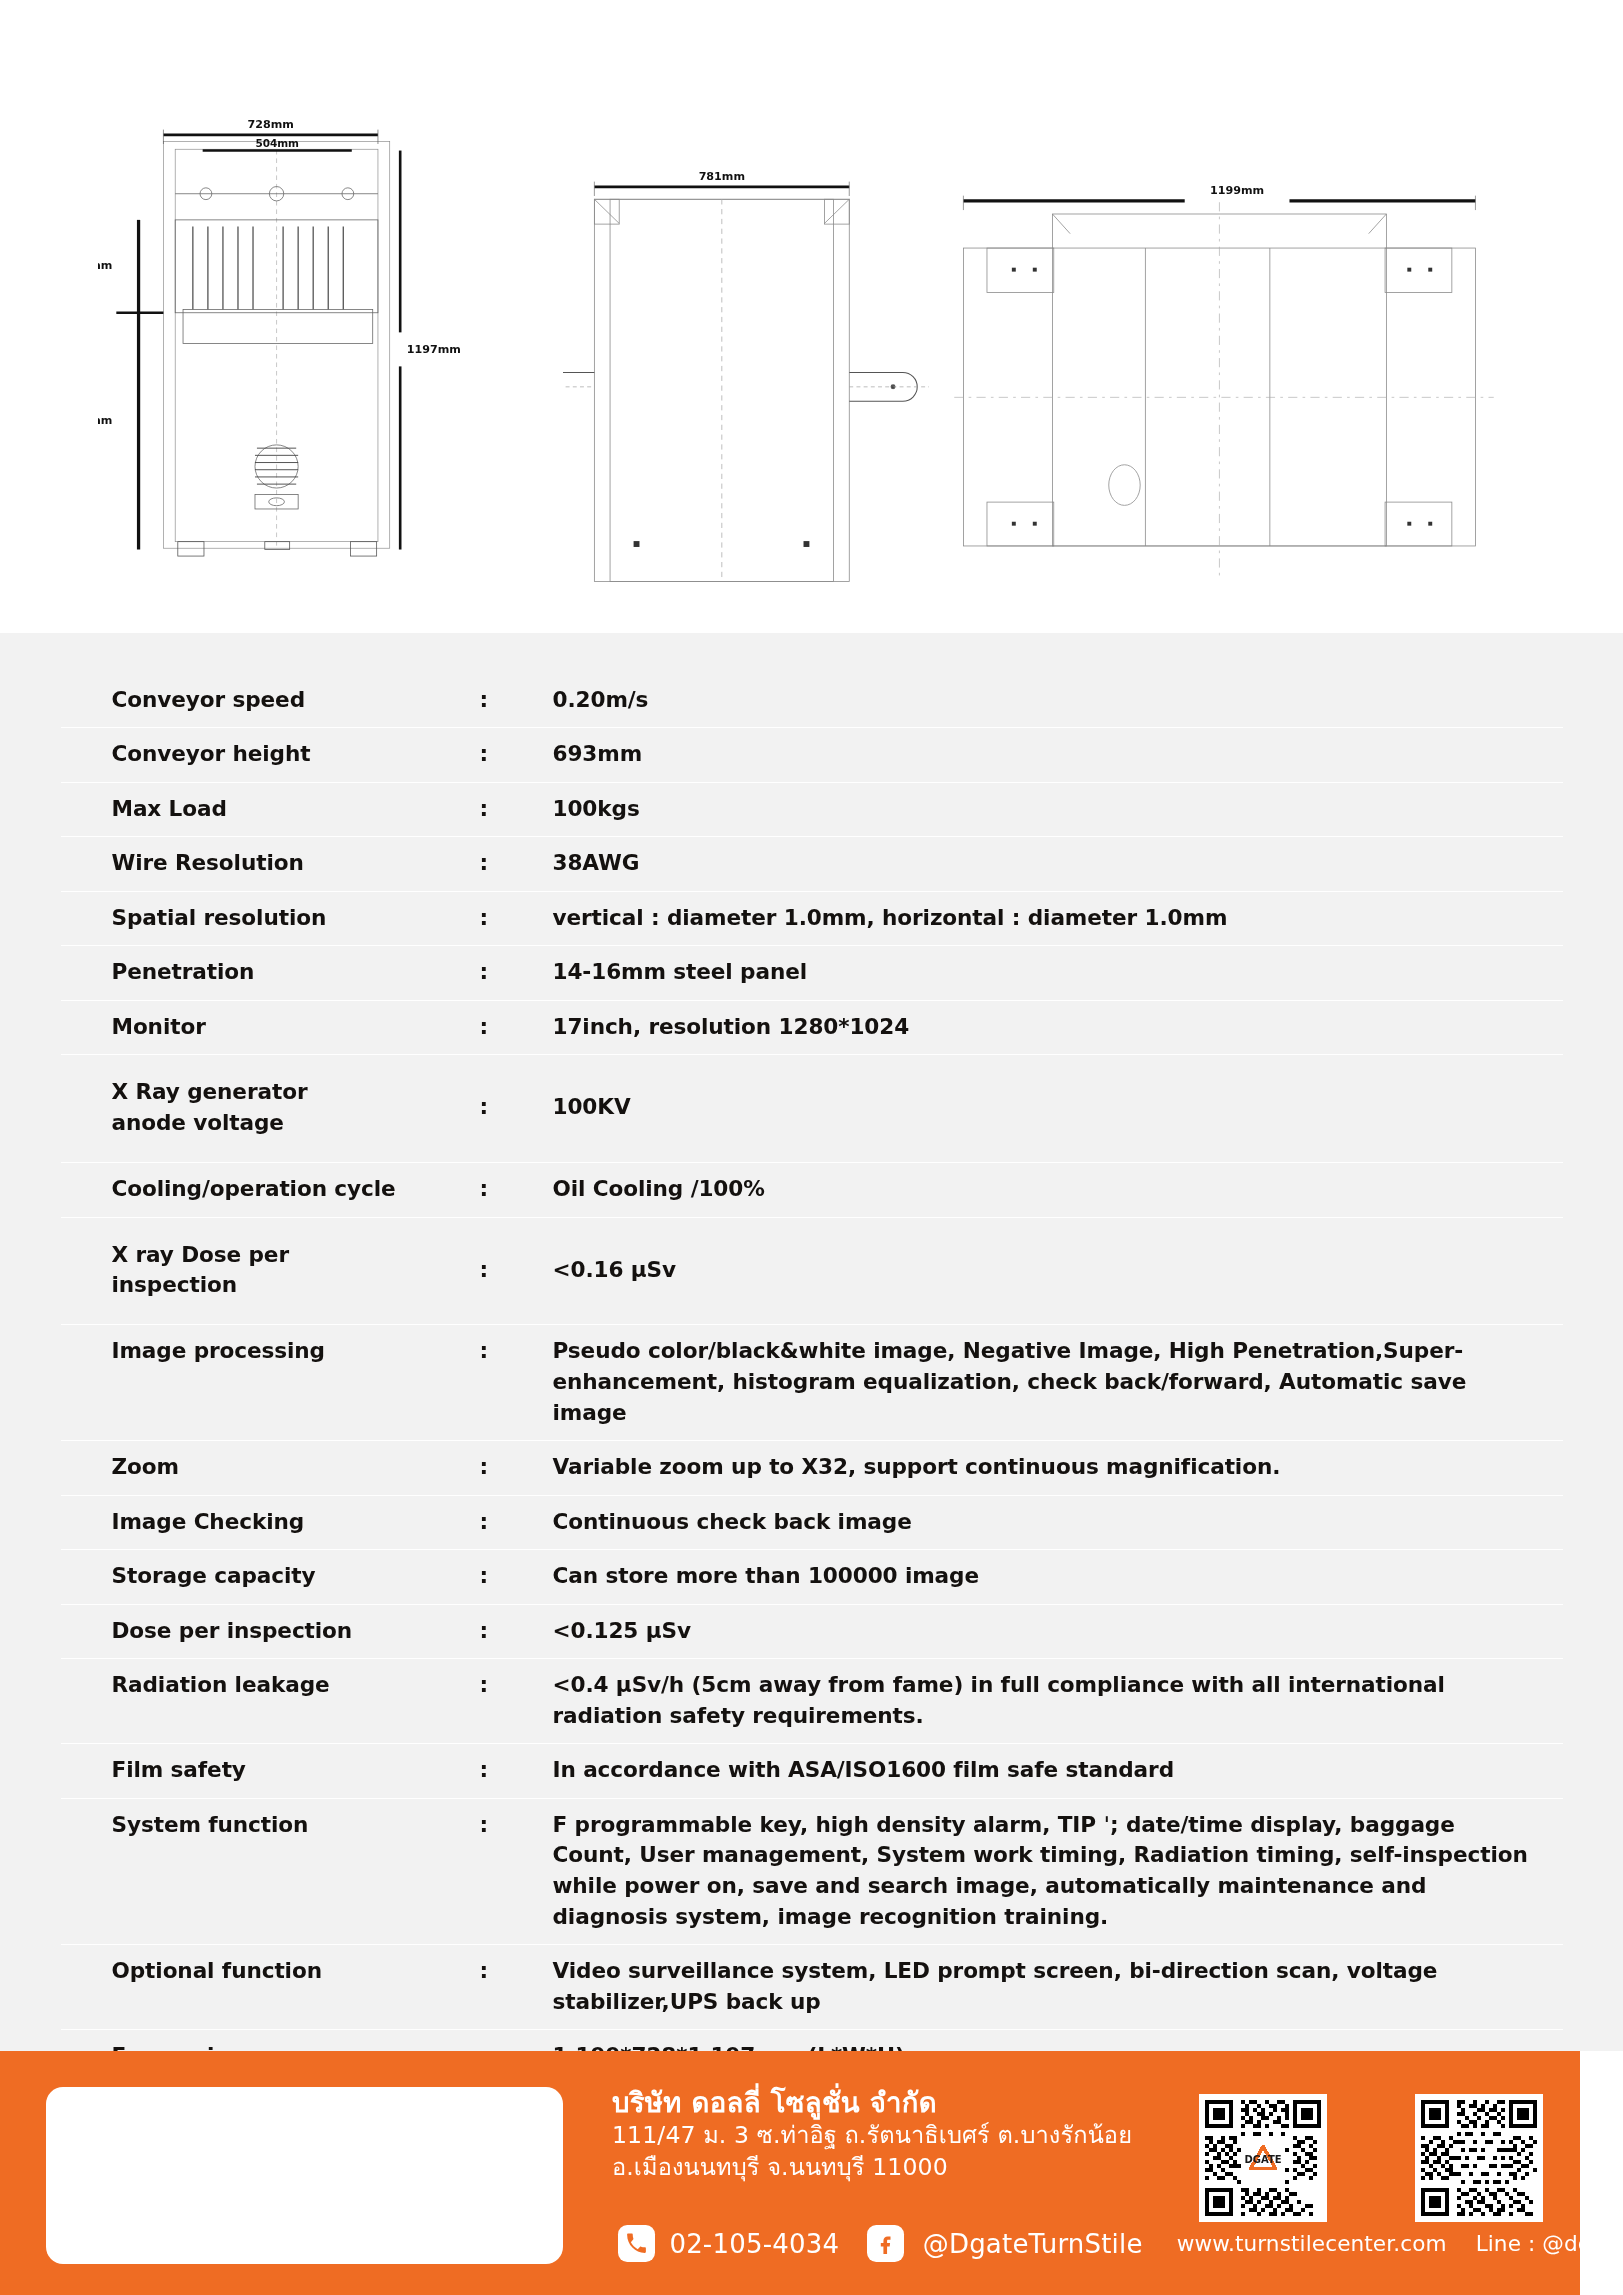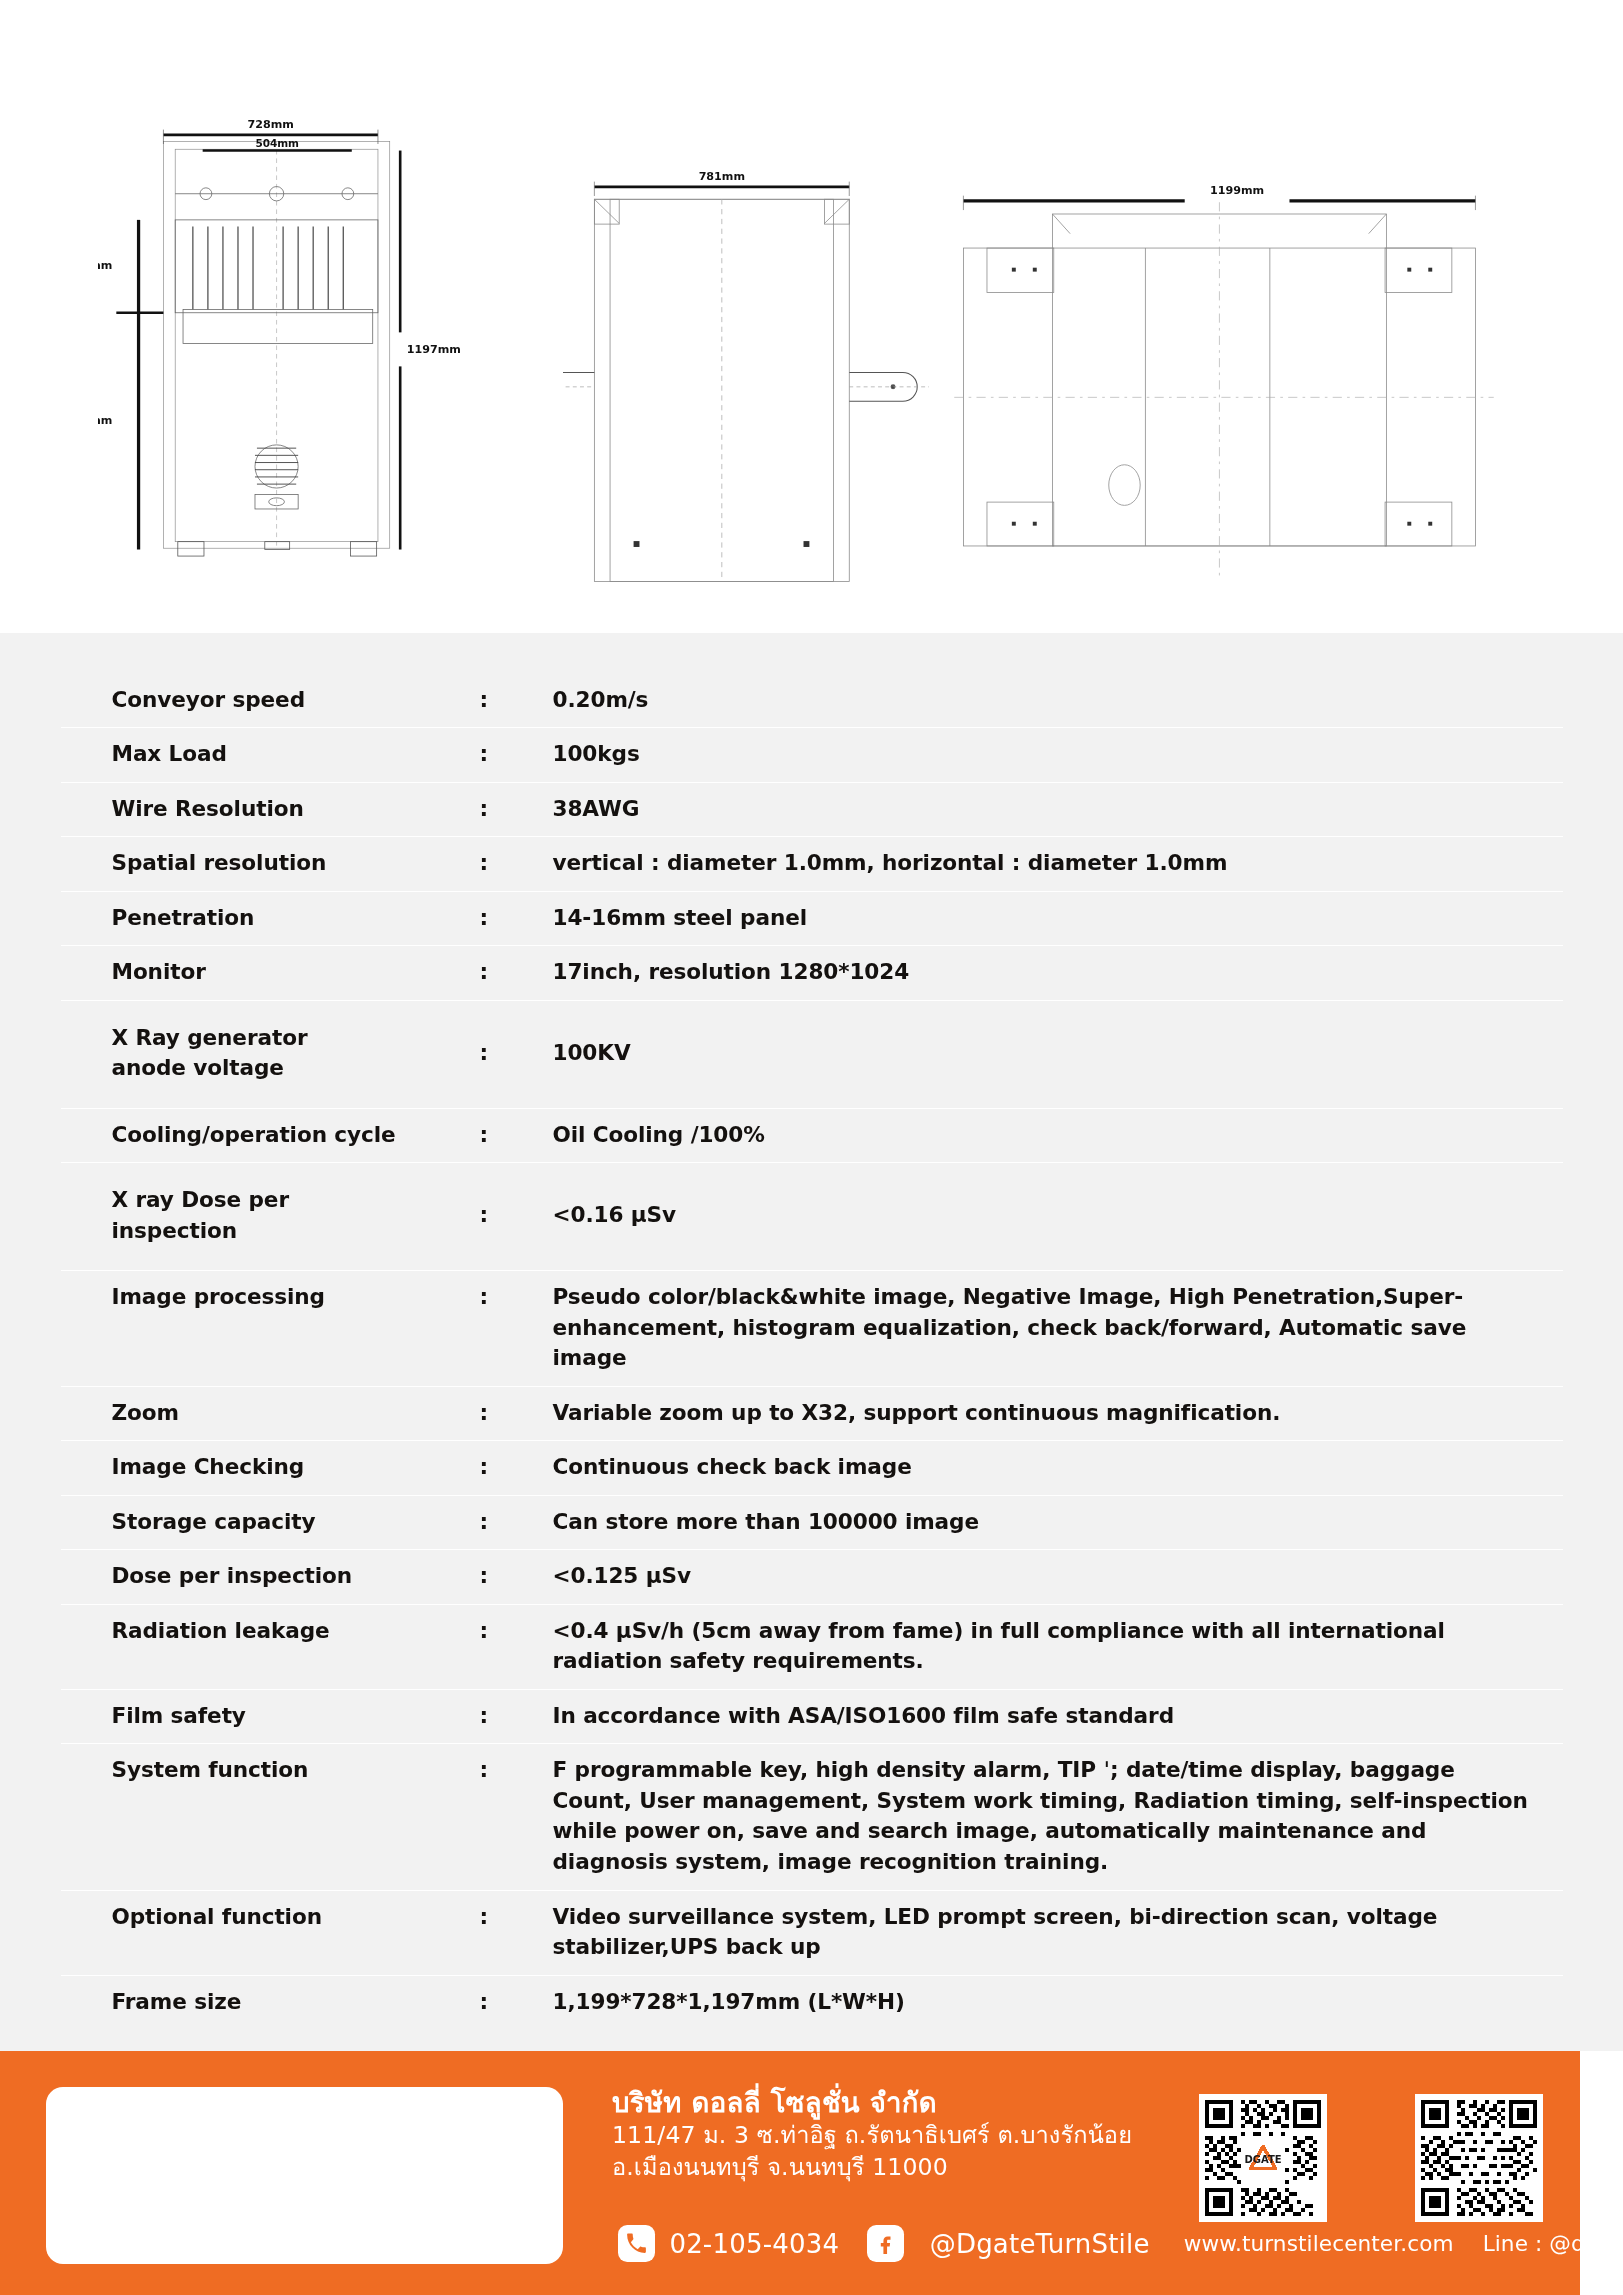--- a/index.html
+++ b/index.html
@@ -281,20 +281,25 @@
 
   <div class="specs">
     <table class="spec-table">
       <tbody id="spec-body">
           <tr>
             <td class="c-label" style="white-space: pre-line;">Conveyor speed</td>
             <td class="c-colon">:</td>
             <td class="c-value">0.20m/s</td>
           </tr>
           <tr>
+            <td class="c-label" style="white-space: pre-line;">Conveyor height</td>
+            <td class="c-colon">:</td>
+            <td class="c-value">693mm</td>
+          </tr>
+          <tr>
             <td class="c-label" style="white-space: pre-line;">Max Load</td>
             <td class="c-colon">:</td>
             <td class="c-value">100kgs</td>
           </tr>
           <tr>
             <td class="c-label" style="white-space: pre-line;">Wire Resolution</td>
             <td class="c-colon">:</td>
             <td class="c-value">38AWG</td>
           </tr>
           <tr>
@@ -399,21 +404,21 @@
         <path d="M6.6 10.8c1.4 2.8 3.8 5.2 6.6 6.6l2.2-2.2c.3-.3.7-.4 1-.2 1.1.4 2.3.6 3.6.6.6 0 1 .4 1 1V20c0 .6-.4 1-1 1C10.9 21 3 13.1 3 3.5c0-.6.4-1 1-1h3.4c.6 0 1 .4 1 1 0 1.2.2 2.4.6 3.6.1.3 0 .7-.2 1l-2.2 2.7z"></path>
       </svg>
     </span>
     <span class="ct-txt" style="margin-left:14.4px;">02-105-4034</span>
 
     <span class="ic" style="margin-left:27.5px;">
       <svg width="25" height="25" viewBox="0 0 24 24" fill="#ef6c23">
         <path d="M14.5 8.5h2.3V5.3h-2.7c-2.6 0-4.1 1.6-4.1 4.2v2.1H7.5v3.2H10V22h3.5v-7.2h2.5l.4-3.2h-2.9V9.8c0-.8.3-1.3 1-1.3z"></path>
       </svg>
     </span>
-    <span class="ct-txt" style="margin-left:26px;">@DgateTurnStile</span>
+    <span class="ct-txt" style="margin-left:19px;">@DgateTurnStile</span>
 
     <span class="ct-small" style="margin-left:34px;">www.turnstilecenter.com</span>
     <span class="ct-small" style="margin-left:29px;">Line : @dgate</span>
   </div>
 
   <div class="qr qr-1">
     <svg viewBox="0 0 29 29" shape-rendering="crispEdges" xmlns="http://www.w3.org/2000/svg">
       <rect width="29" height="29" fill="#fff"></rect>
       <g fill="#000">
         <rect x="0" y="0" width="7" height="7"></rect>

